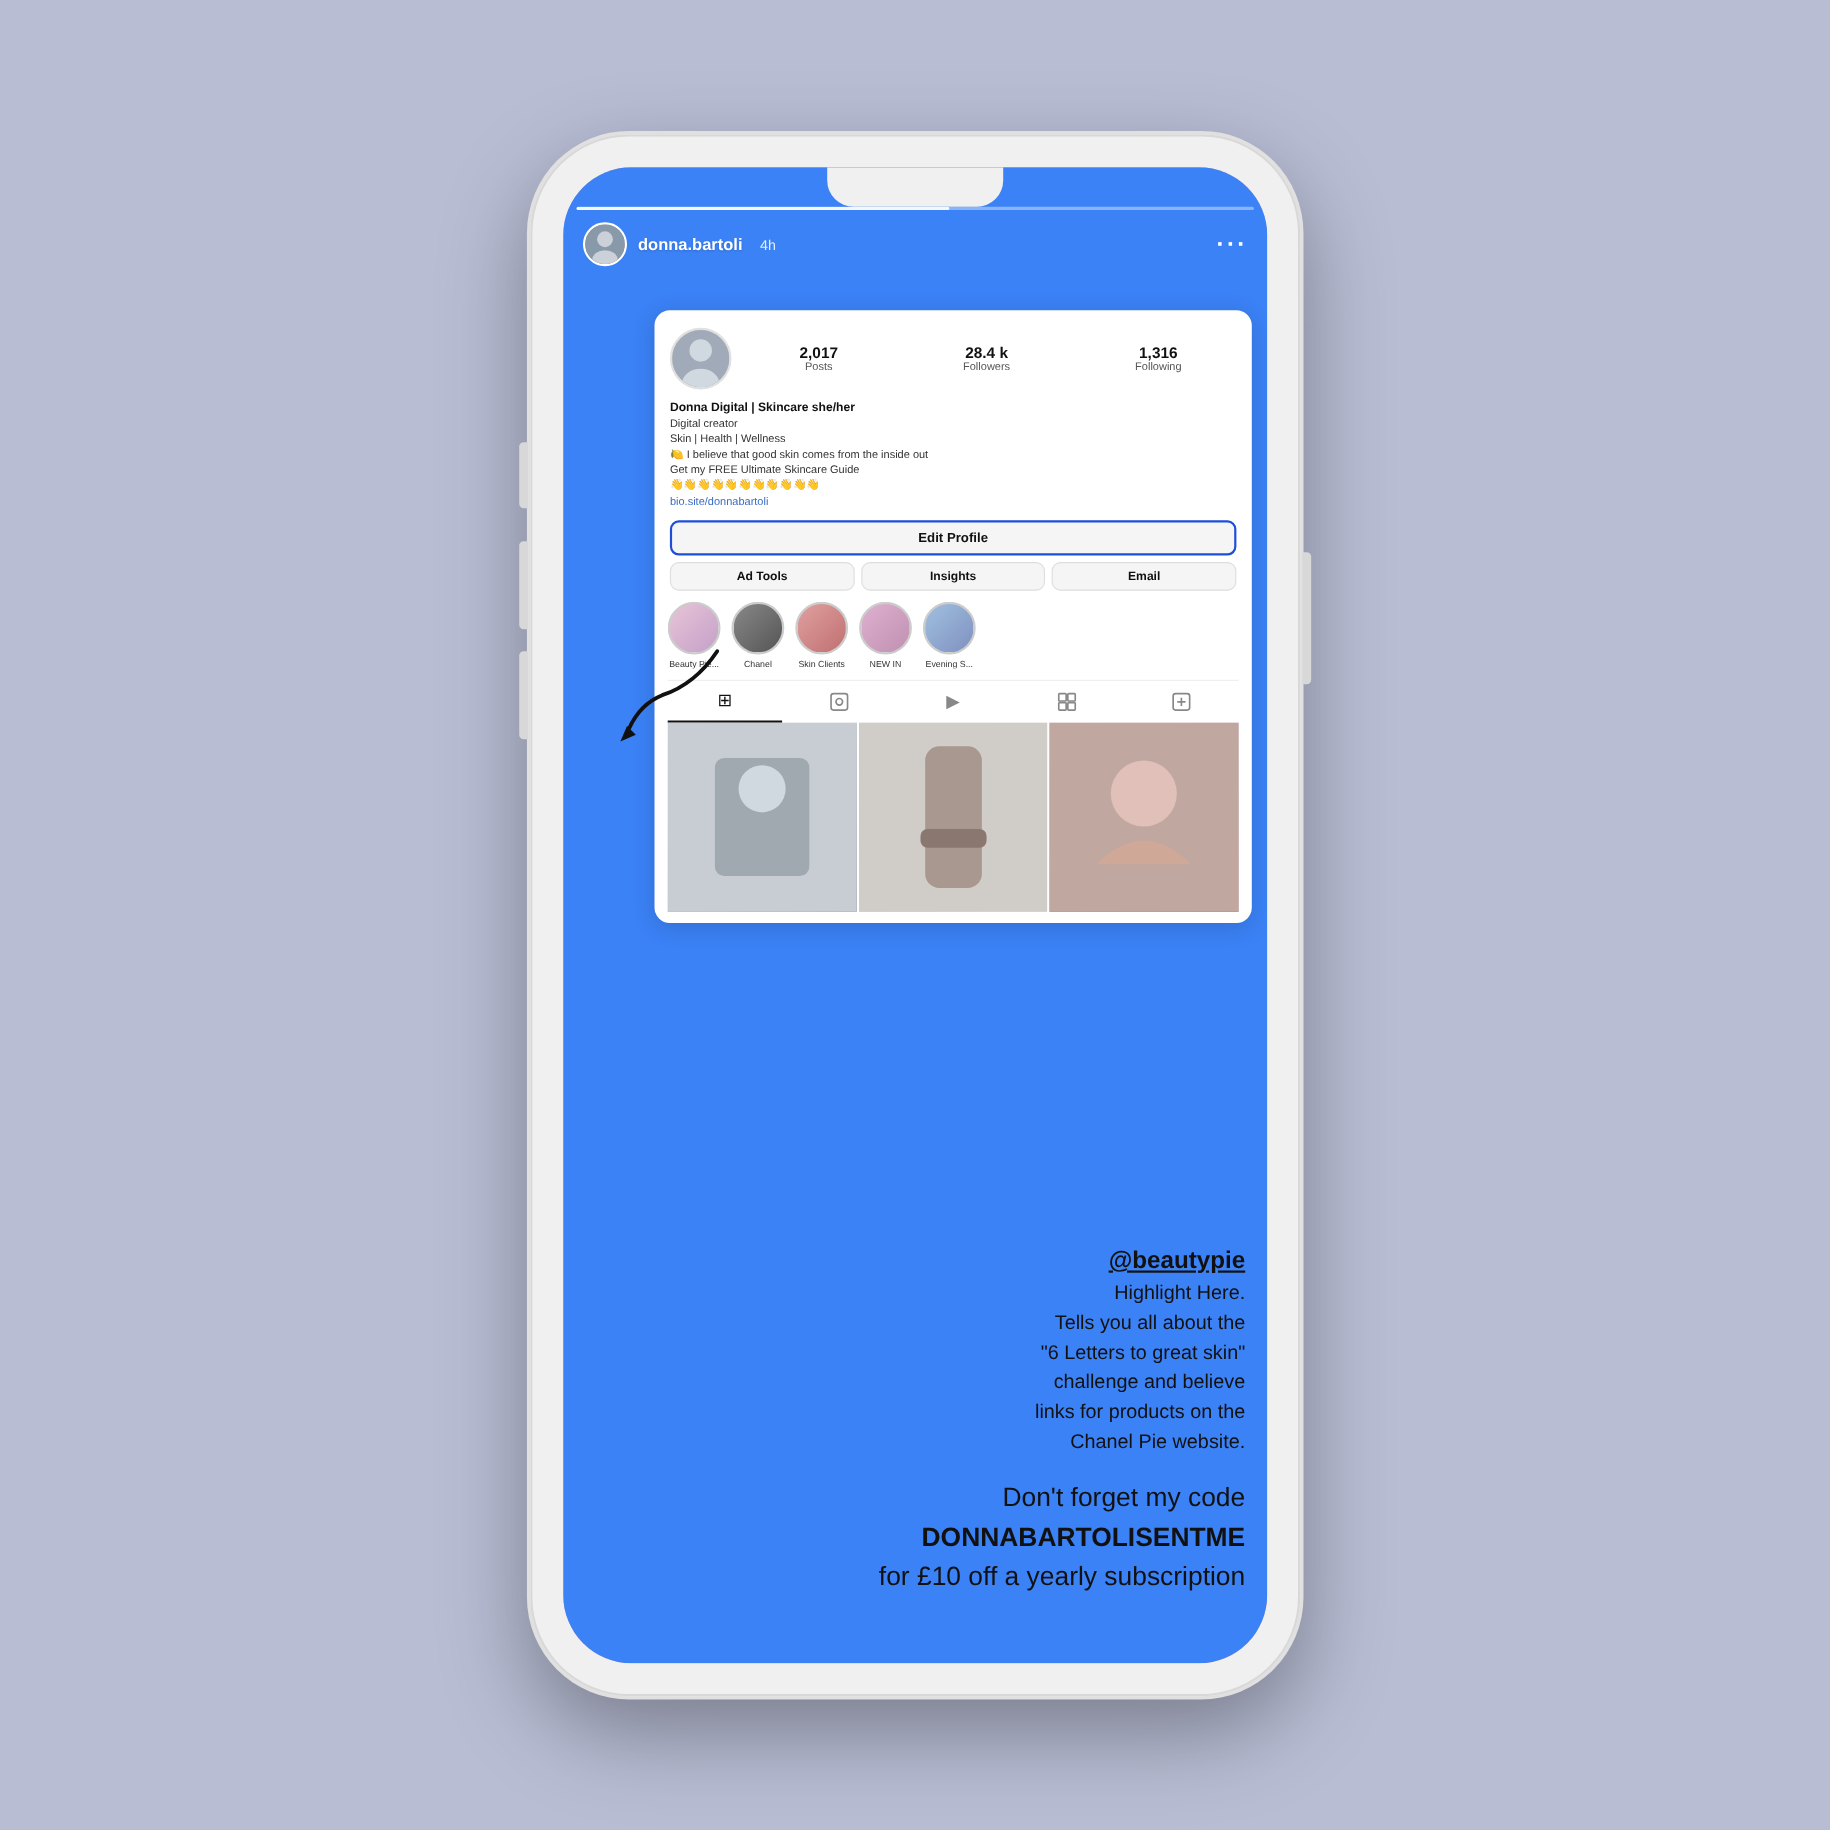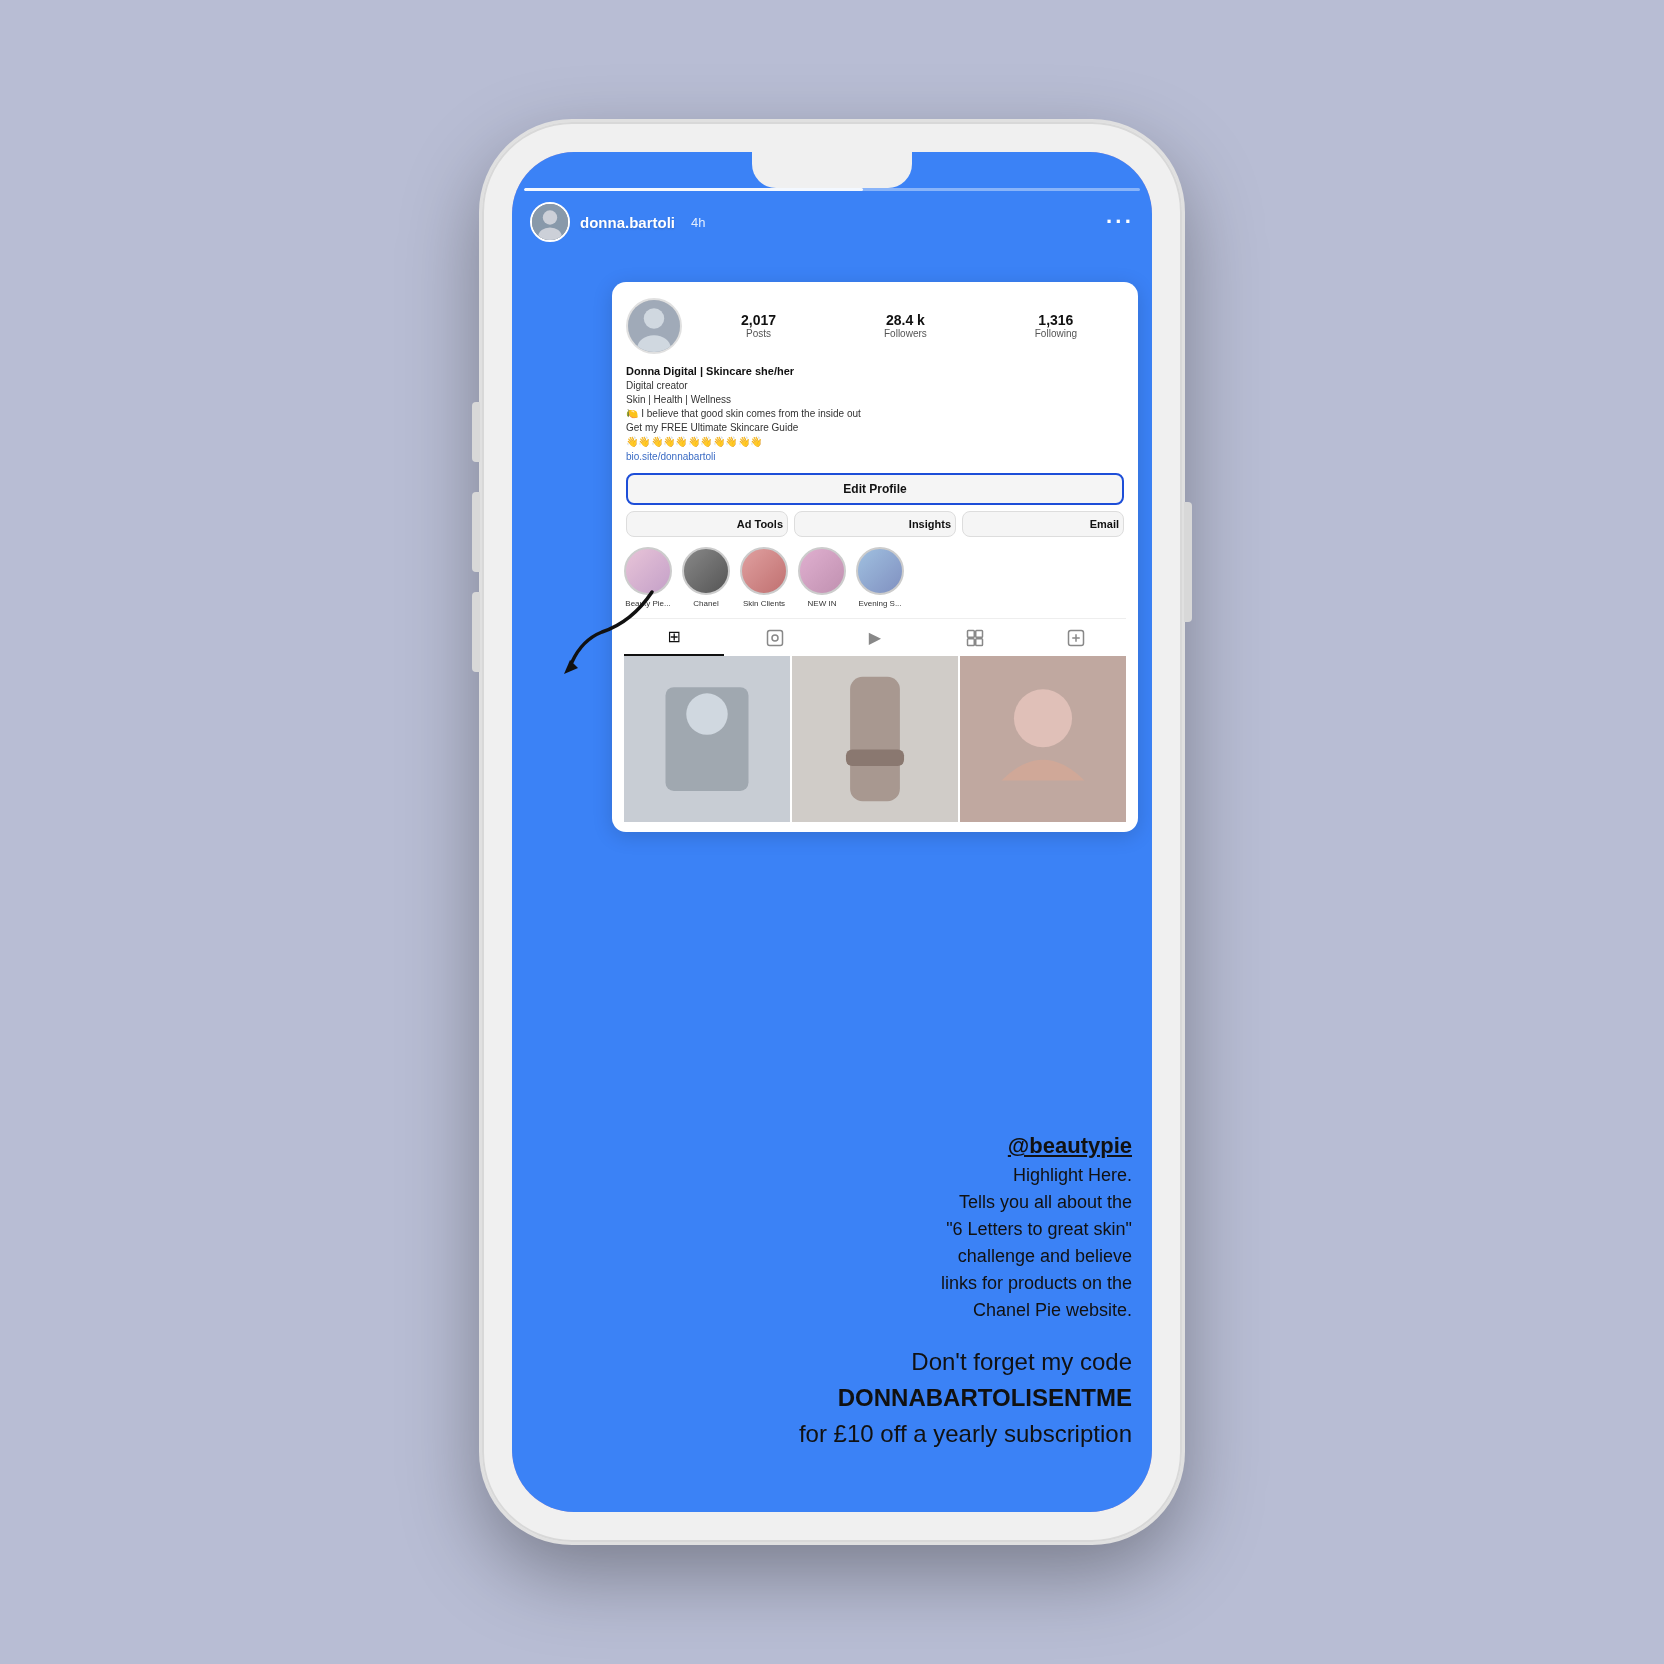--- a/index.html
+++ b/index.html
@@ -161,21 +161,21 @@
       color: white;
       font-size: 22px;
       font-weight: bold;
       letter-spacing: 2px;
     }
 
     
     .profile-card {
       position: absolute;
       top: 130px;
-      left: 100px;
+      left: 83px;
       right: 14px;
       background: white;
       border-radius: 14px;
       padding: 16px 14px 10px;
       box-shadow: 0 4px 20px rgba(0,0,0,0.15);
       z-index: 6;
     }
 
     .profile-card-header {
       display: flex;
@@ -260,21 +260,21 @@
 
     .action-btn {
       flex: 1;
       padding: 6px 4px;
       background: #f5f5f5;
       border: 1px solid #ddd;
       border-radius: 8px;
       font-size: 11px;
       font-weight: 600;
       color: #111;
-      text-align: right;
+      text-align: center;
       cursor: pointer;
     }
 
     
     .highlights-row {
       display: flex;
       gap: 10px;
       margin: 0 -2px 10px;
       overflow: hidden;
     }

